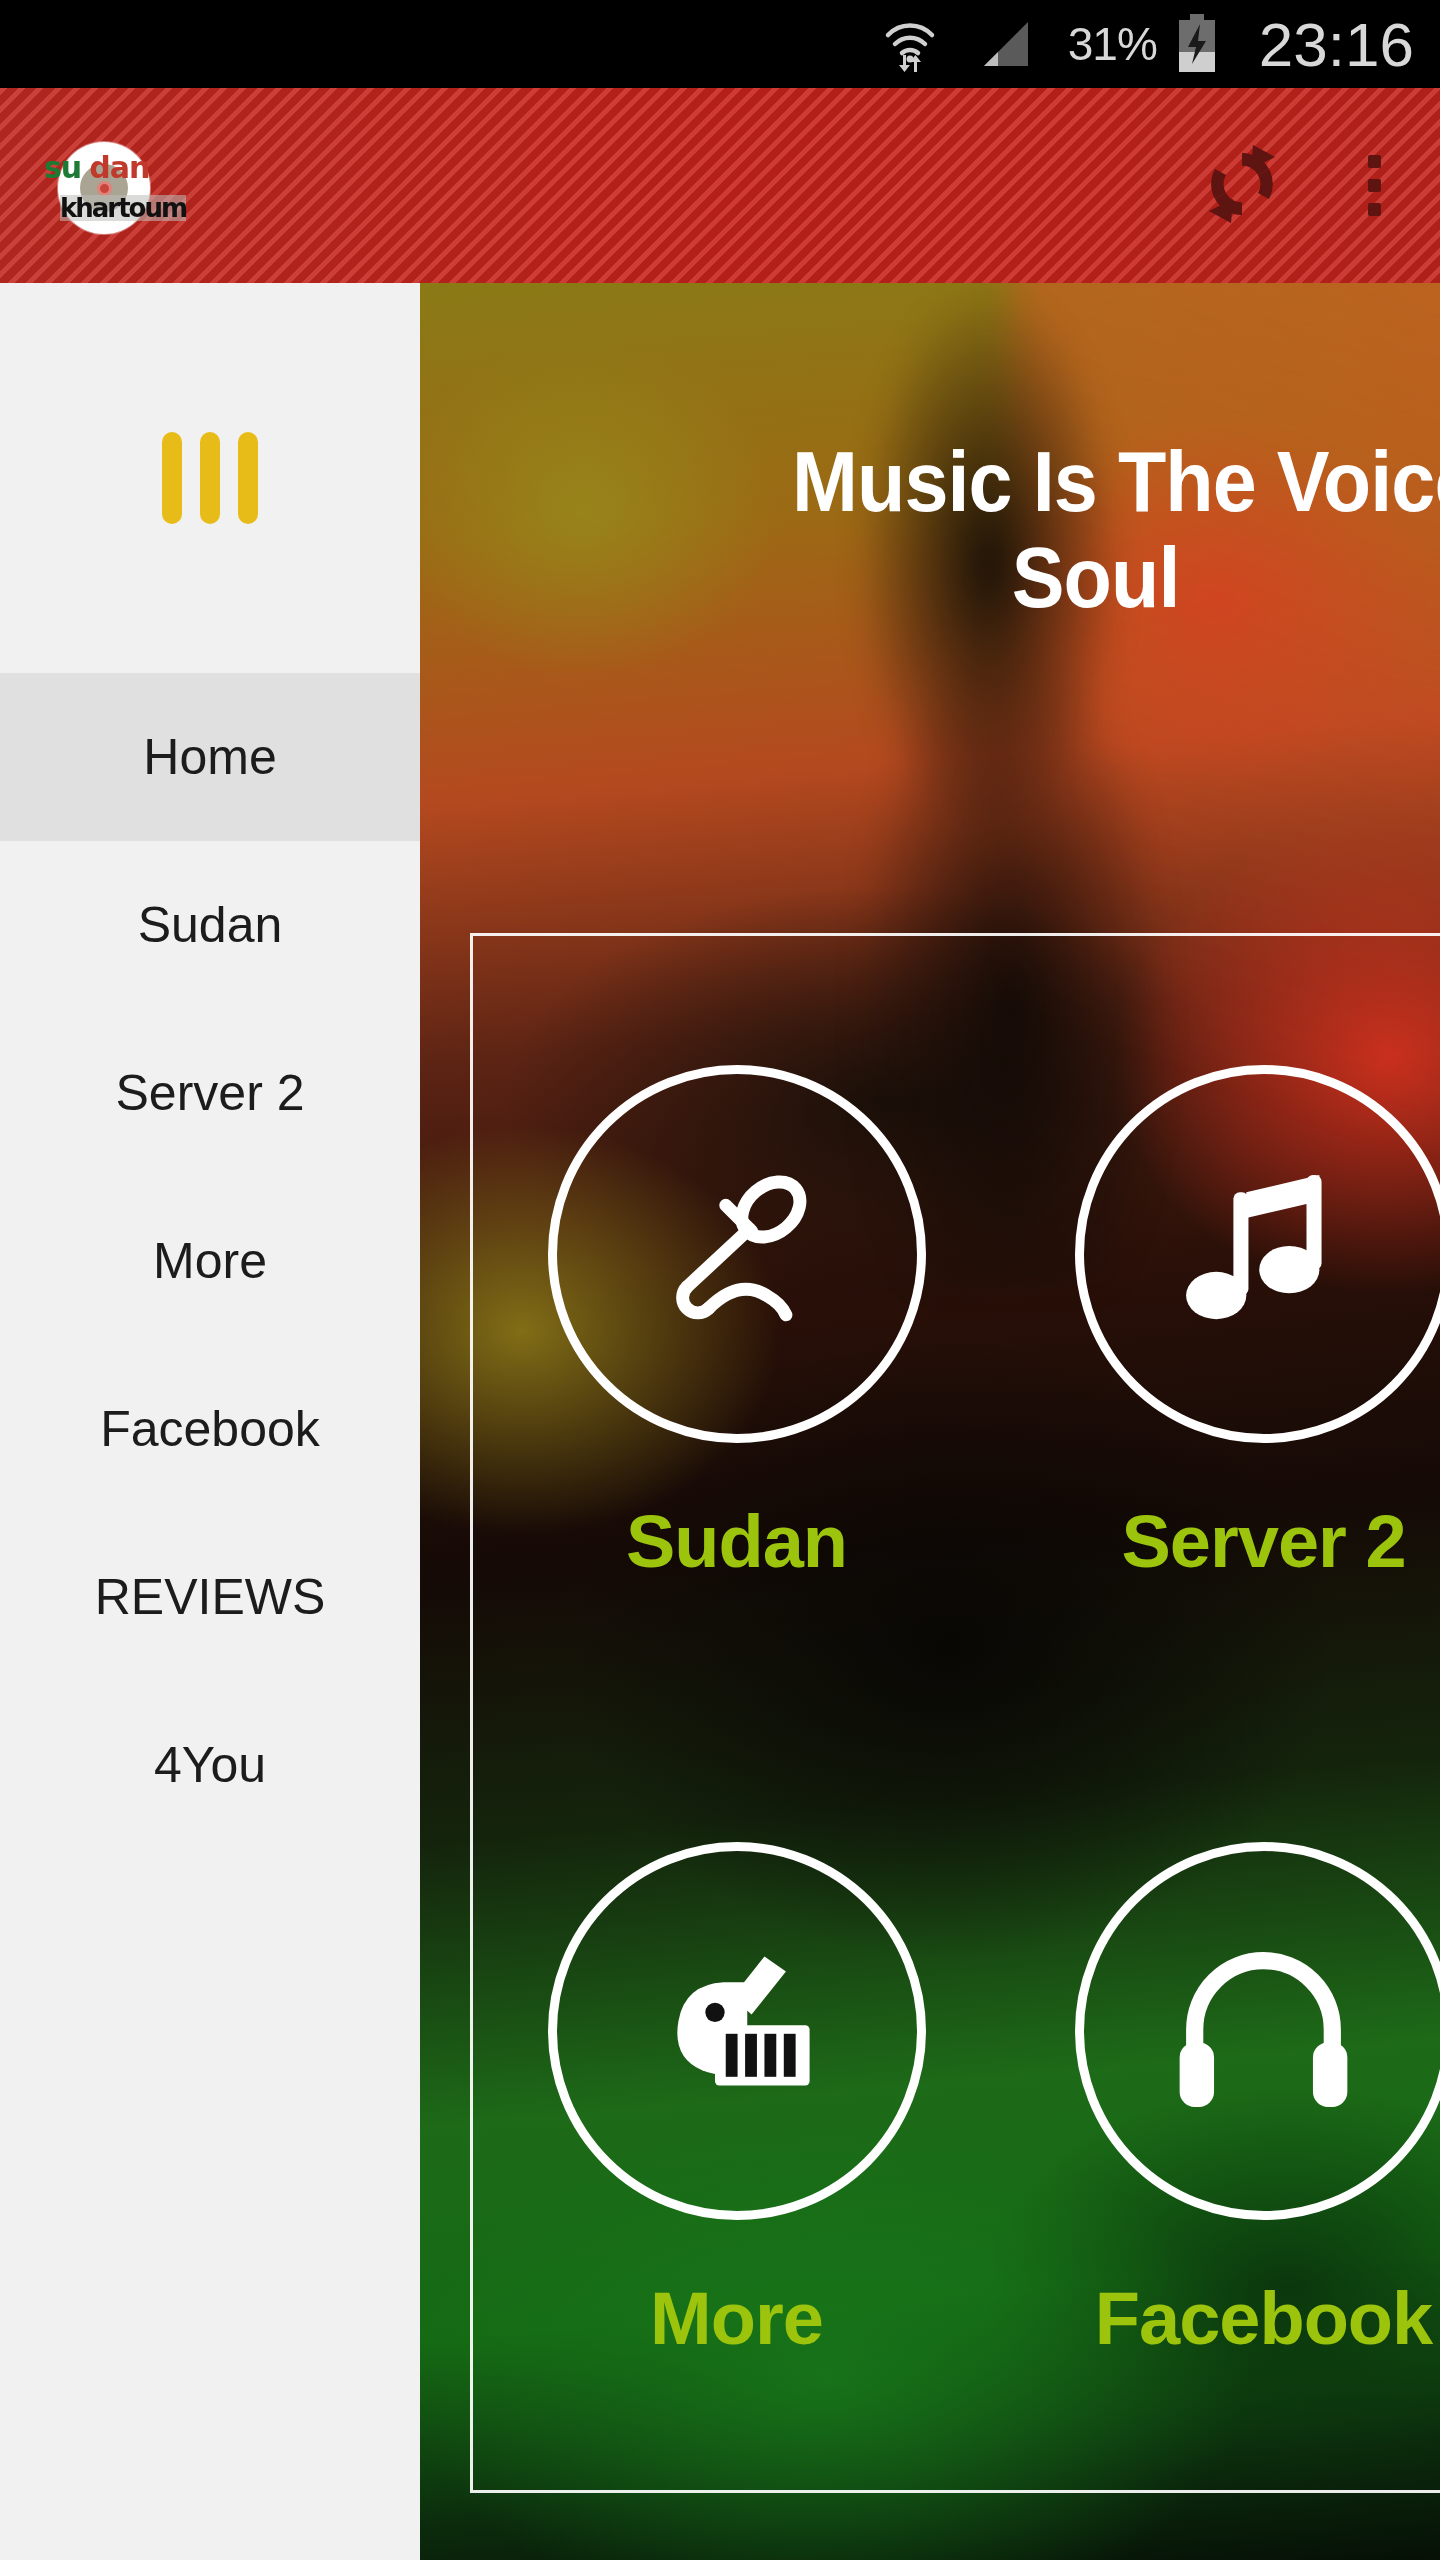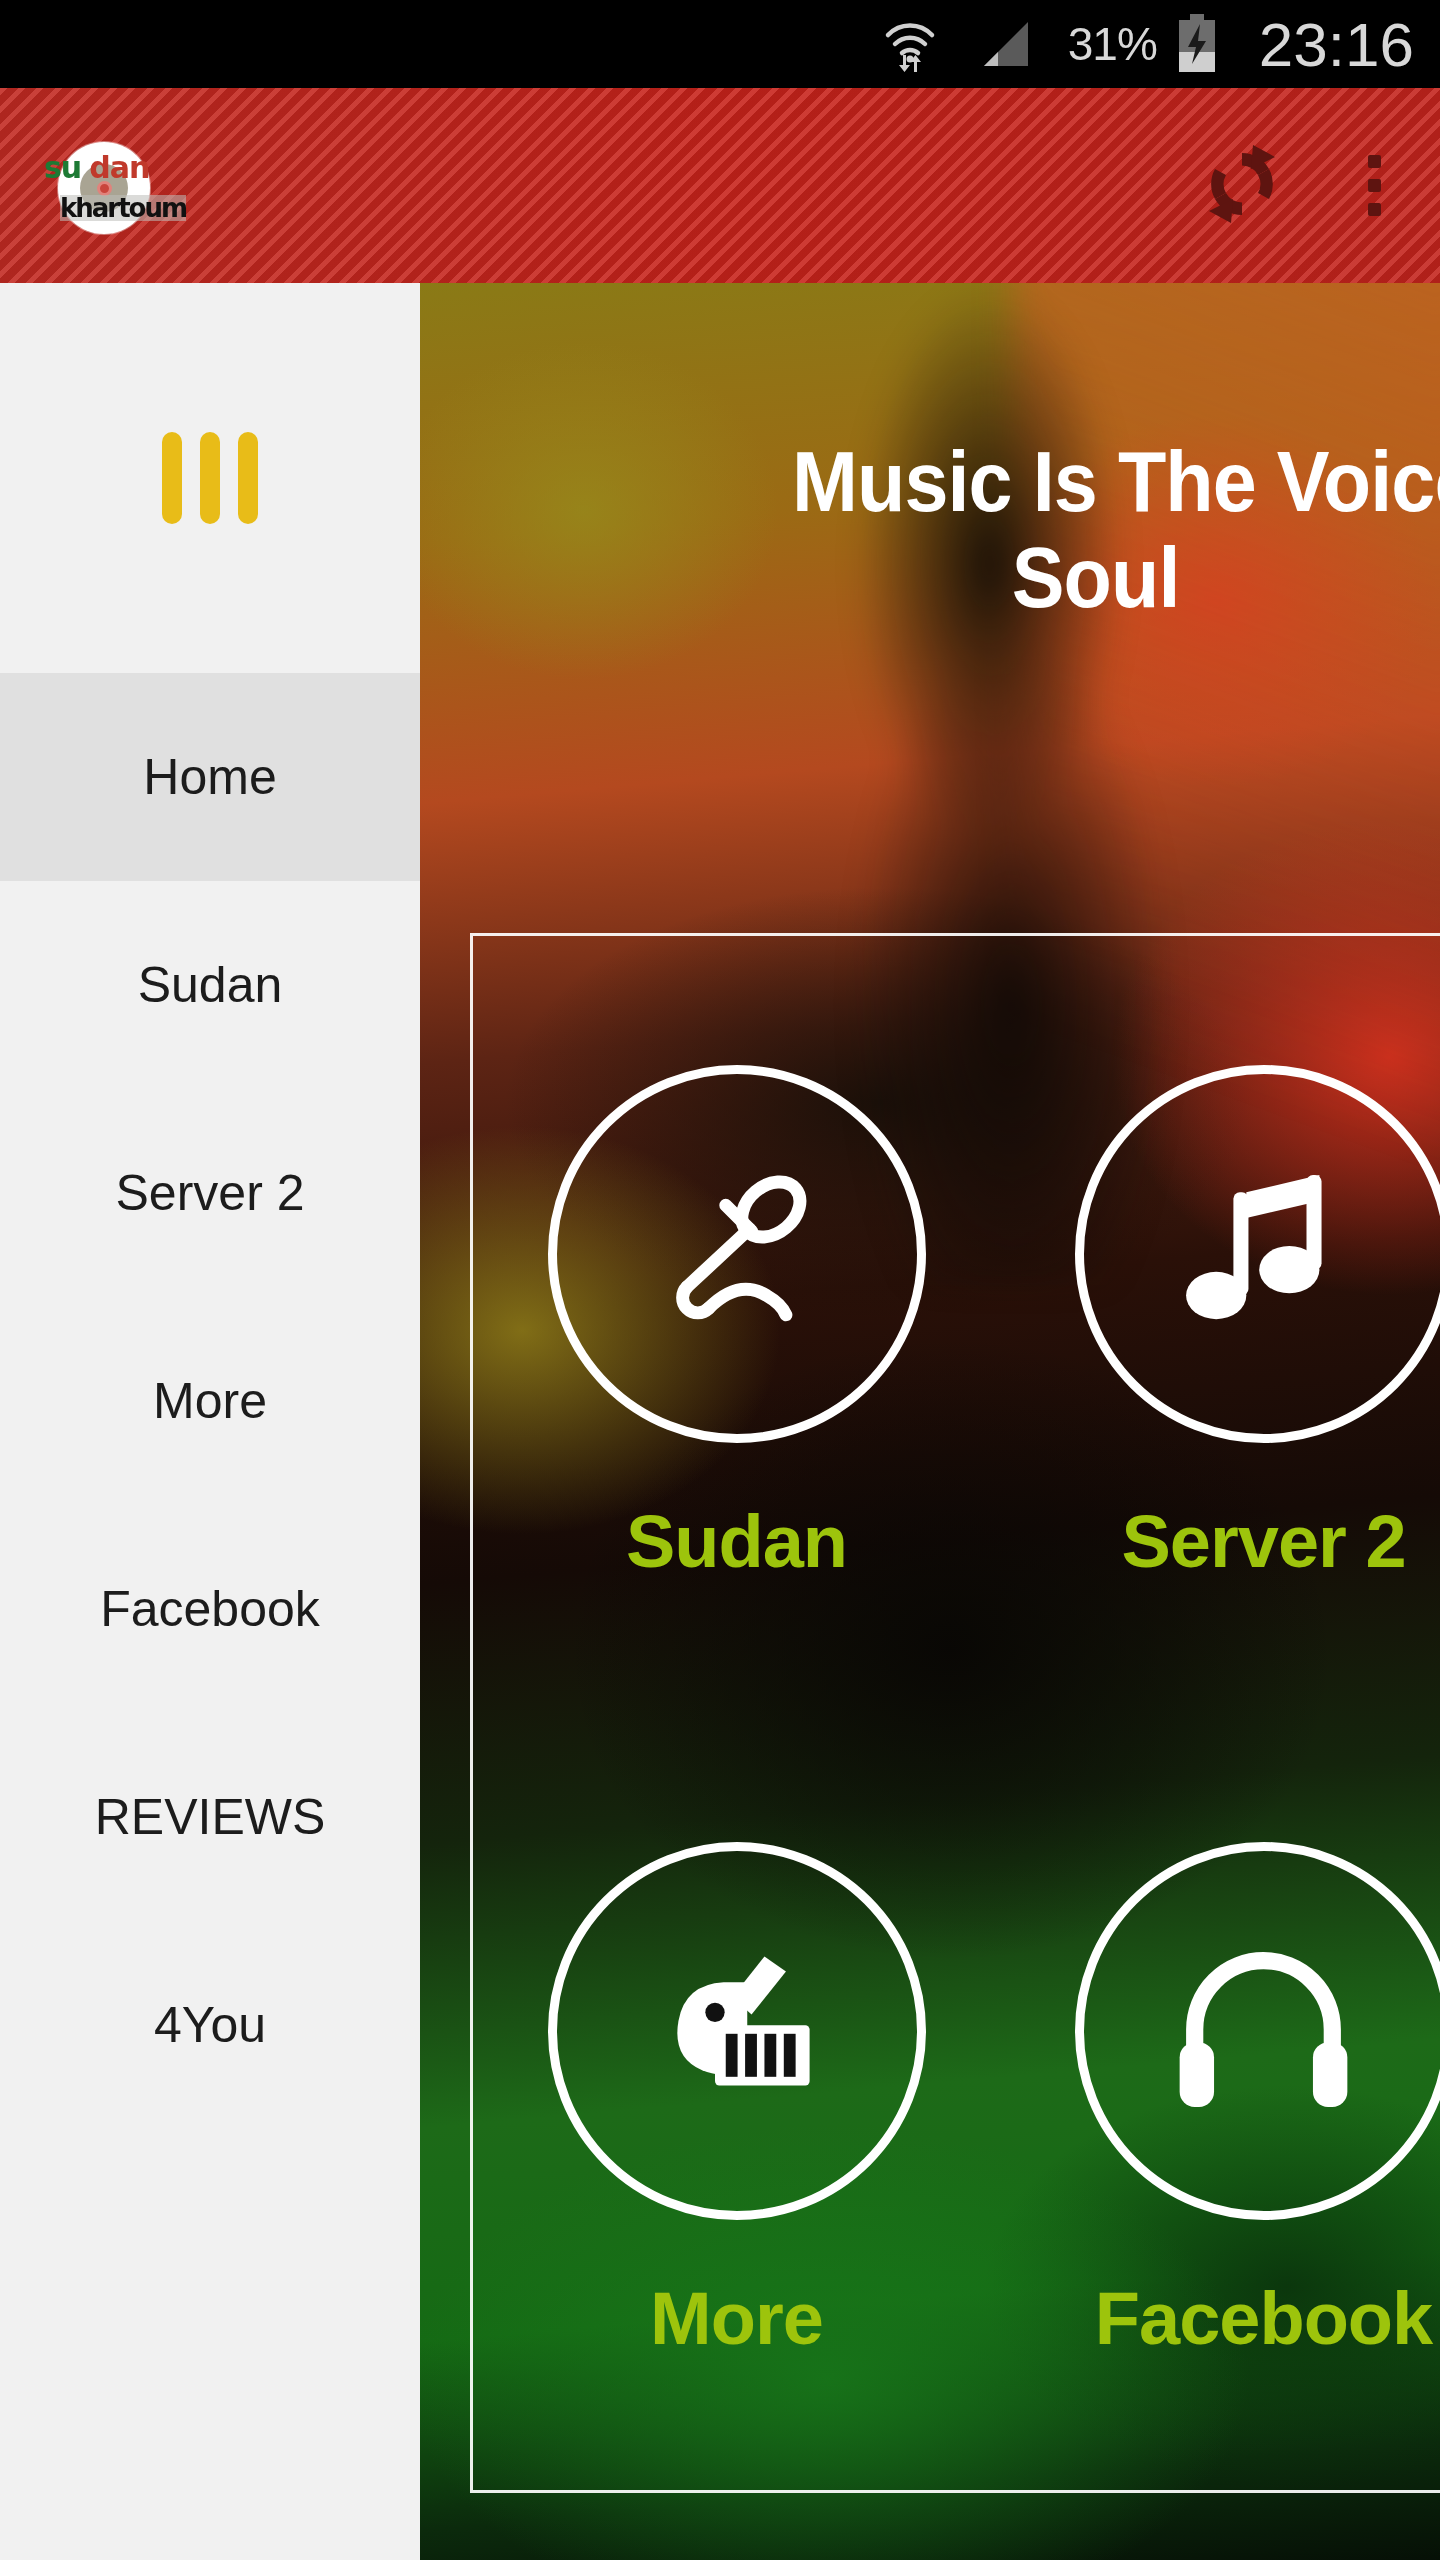--- a/index.html
+++ b/index.html
@@ -77,21 +77,21 @@
     background:#f1f1f1; z-index:5; overflow:hidden;
   }
   .sb-logo-bars {
     height:390px; display:flex; align-items:center; justify-content:center; gap:18px;
   }
   .sb-logo-bars i {
     display:block; width:20px; height:92px; border-radius:10px;
     background:#e8bc18;
   }
   .nav-item {
-    height:208px; display:flex; align-items:center; justify-content:center;
+    height:168px; display:flex; align-items:center; justify-content:center;
     font-size:50px; color:#1c1c1c; letter-spacing:0px;
     font-family:"Liberation Sans", sans-serif;
   }
   .nav-item.active { background:#e0e0e0; }
 
   
   .content {
     position:absolute; left:420px; top:283px; width:1020px; height:2277px;
     overflow:hidden;
   }

